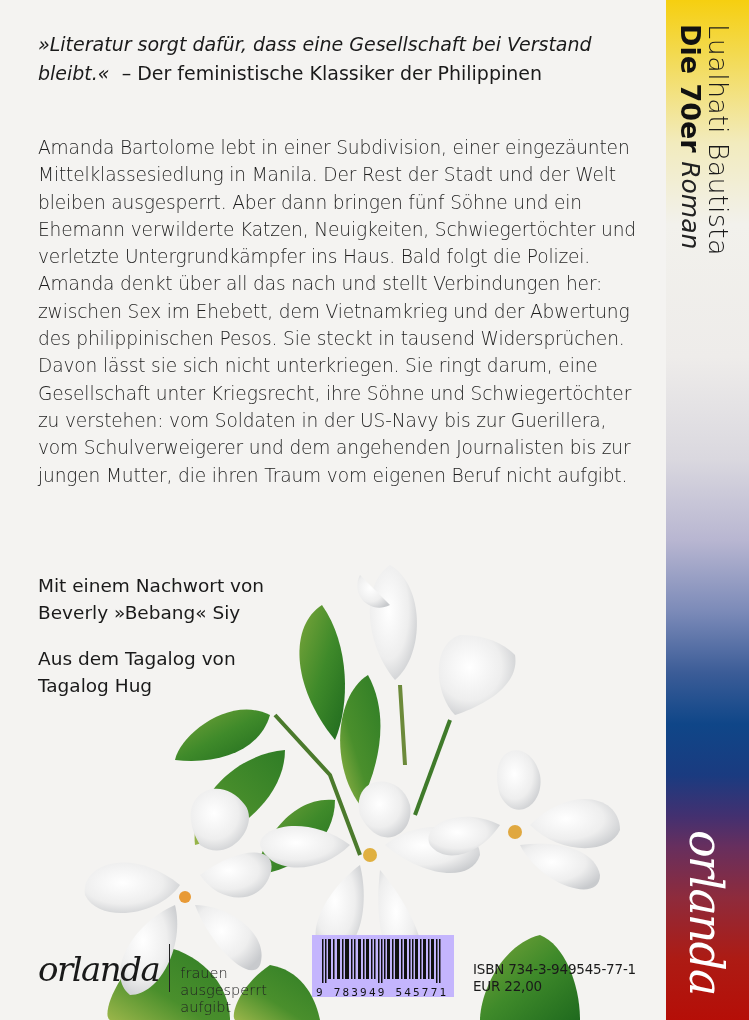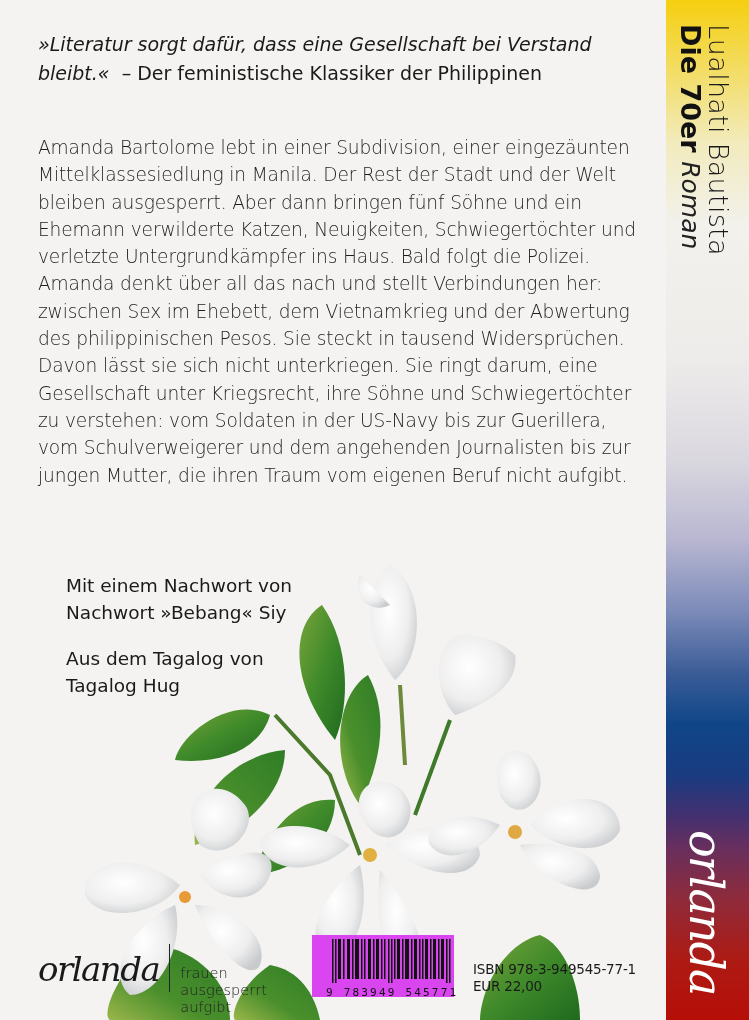--- a/index.html
+++ b/index.html
@@ -52,21 +52,21 @@
       font-size: 18.6px; line-height: 27.3px; font-weight: 300;
       letter-spacing: -0.15px;
       color: #1e1e1e;
     }
     .blurb p { margin: 0; }
 
     .credits {
       position: absolute; left: 38px; top: 572px; width: 300px;
       font-size: 18.5px; line-height: 27px; font-weight: 500;
     }
-    .credits .credit { margin-bottom: 19px; margin-left: 28px; }
+    .credits .credit { margin-bottom: 19px; }
 
     .flowers { position: absolute; left: 60px; top: 545px; width: 600px; height: 475px; }
 
     .publisher {
       position: absolute; left: 38px; top: 938px; height: 60px;
       display: flex; align-items: center;
     }
     .pub-logo {
       font-family: "DejaVu Serif", serif;
       font-style: italic;
@@ -80,22 +80,22 @@
       display: flex; align-items: flex-end;
     }
     .pub-tagline {
       padding-left: 10px;
       font-size: 14.5px; line-height: 17px; font-weight: 300; color: #222; margin-top: 44px;
     }
     .pub-tagline div { white-space: nowrap; }
 
     .barcode-box {
       position: absolute; left: 312px; top: 935px; width: 142px; height: 62px;
-      background: #d946ef;
-      padding: 4px 6px 2px 14px;
+      background: #c4b5fd;
+      padding: 4px 6px 2px 4px;
     }
     .barcode-bars { width: 130px; height: 44px; }
     .barcode-digits {
       font-family: "DejaVu Sans Mono", monospace;
       font-size: 11px; letter-spacing: 2.2px; color: #111;
       line-height: 12px; white-space: nowrap;
     }
 
     .isbn {
       position: absolute; left: 473px; top: 961px;
@@ -177,21 +177,21 @@
       <path d="M470 280 C510 240 560 250 560 285 C550 310 500 310 470 280 Z" fill="url(#petal)"></path>
       <path d="M440 280 C400 260 360 280 370 300 C385 320 420 310 440 280 Z" fill="url(#petal)"></path>
       <path d="M460 300 C480 340 540 360 540 330 C535 305 500 295 460 300 Z" fill="url(#petal)"></path>
       <circle cx="455" cy="287" r="7" fill="#e0a840"></circle>
     </g>
   </svg>
 
   <div class="credits">
     <div class="credit">
       <div>Mit einem Nachwort von</div>
-      <div>Nachwort »Bebang« Siy</div>
+      <div>Beverly »Bebang« Siy</div>
     </div>
     <div class="credit">
       <div>Aus dem Tagalog von</div>
       <div>Tagalog Hug</div>
     </div>
   </div>
 
   <div class="publisher">
     <div class="pub-logo">orlanda</div>
     <div class="pub-tagline">
@@ -234,21 +234,21 @@
           <rect x="112" y="0" width="1.5" height="40"></rect>
         <rect x="115" y="0" width="3" height="40"></rect>
           <rect x="120" y="0" width="1.5" height="44"></rect>
         <rect x="123" y="0" width="1.5" height="44"></rect>
       </g>
     </svg>
     <div class="barcode-digits">9 783949 545771</div>
   </div>
 
   <div class="isbn">
-    <div>ISBN 978-3-949545-77-1</div>
+    <div>ISBN 734-3-949545-77-1</div>
     <div>EUR 22,00</div>
   </div>
 </div>
 
 <div class="spine">
   <div class="spine-title">
     <span class="spine-author">Lualhati Bautista</span>
     <span class="spine-line2"><span class="spine-book">Die 70er</span> <span class="spine-genre">Roman</span></span>
   </div>
   <div class="spine-logo">orlanda</div>

